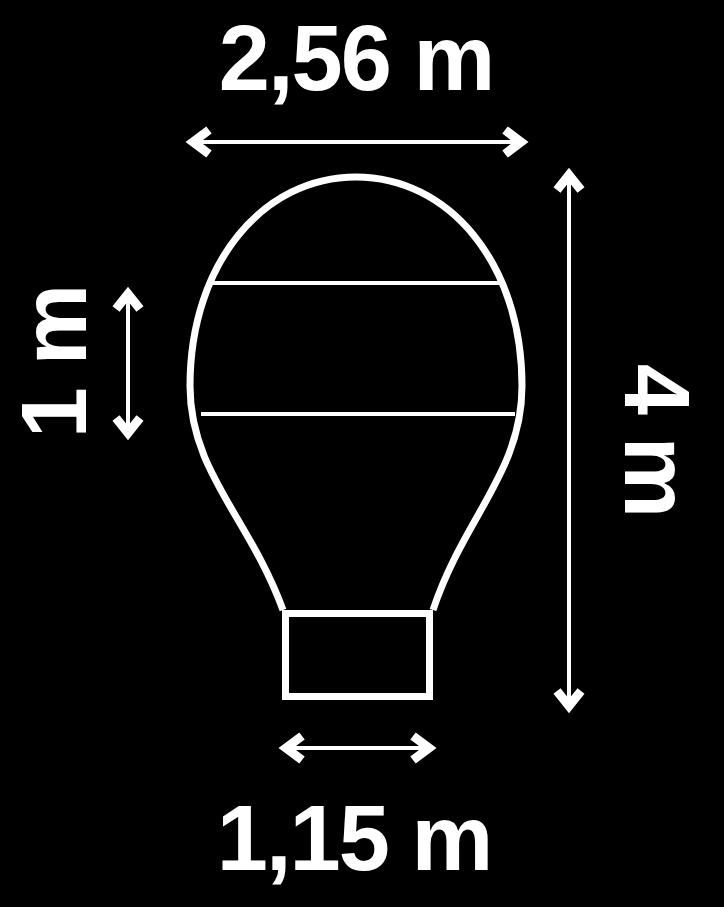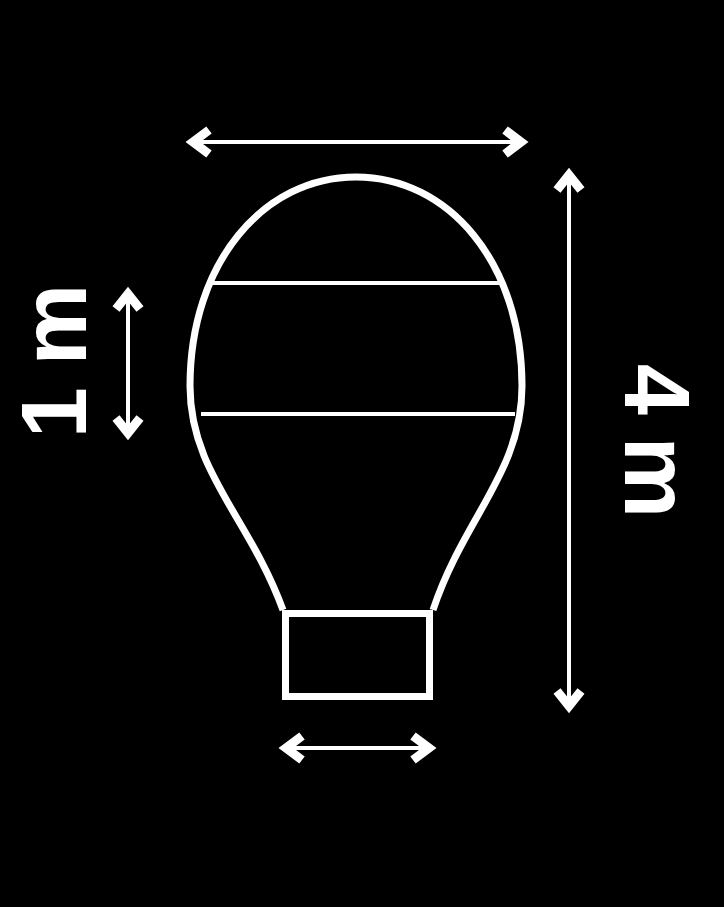--- a/index.html
+++ b/index.html
@@ -77,19 +77,21 @@
       <polyline stroke-width="9" points="557,691 569,706 581,691"></polyline>
     </g>
 
     <g>
       <line stroke-width="4" x1="291" y1="748" x2="424" y2="748"></line>
       <polyline stroke-width="9" points="302,736 286,748 302,760"></polyline>
       <polyline stroke-width="9" points="413,736 429,748 413,760"></polyline>
     </g>
   </svg>
 
+  <div class="dim-label label-top">2,56 m</div>
 
+  <div class="dim-label label-bottom">1,15 m</div>
 
   <div class="dim-label label-left rot-ccw">1 m</div>
 
   <div class="dim-label label-right rot-cw">4 m</div>
 
 </div>
 
 </body></html>

